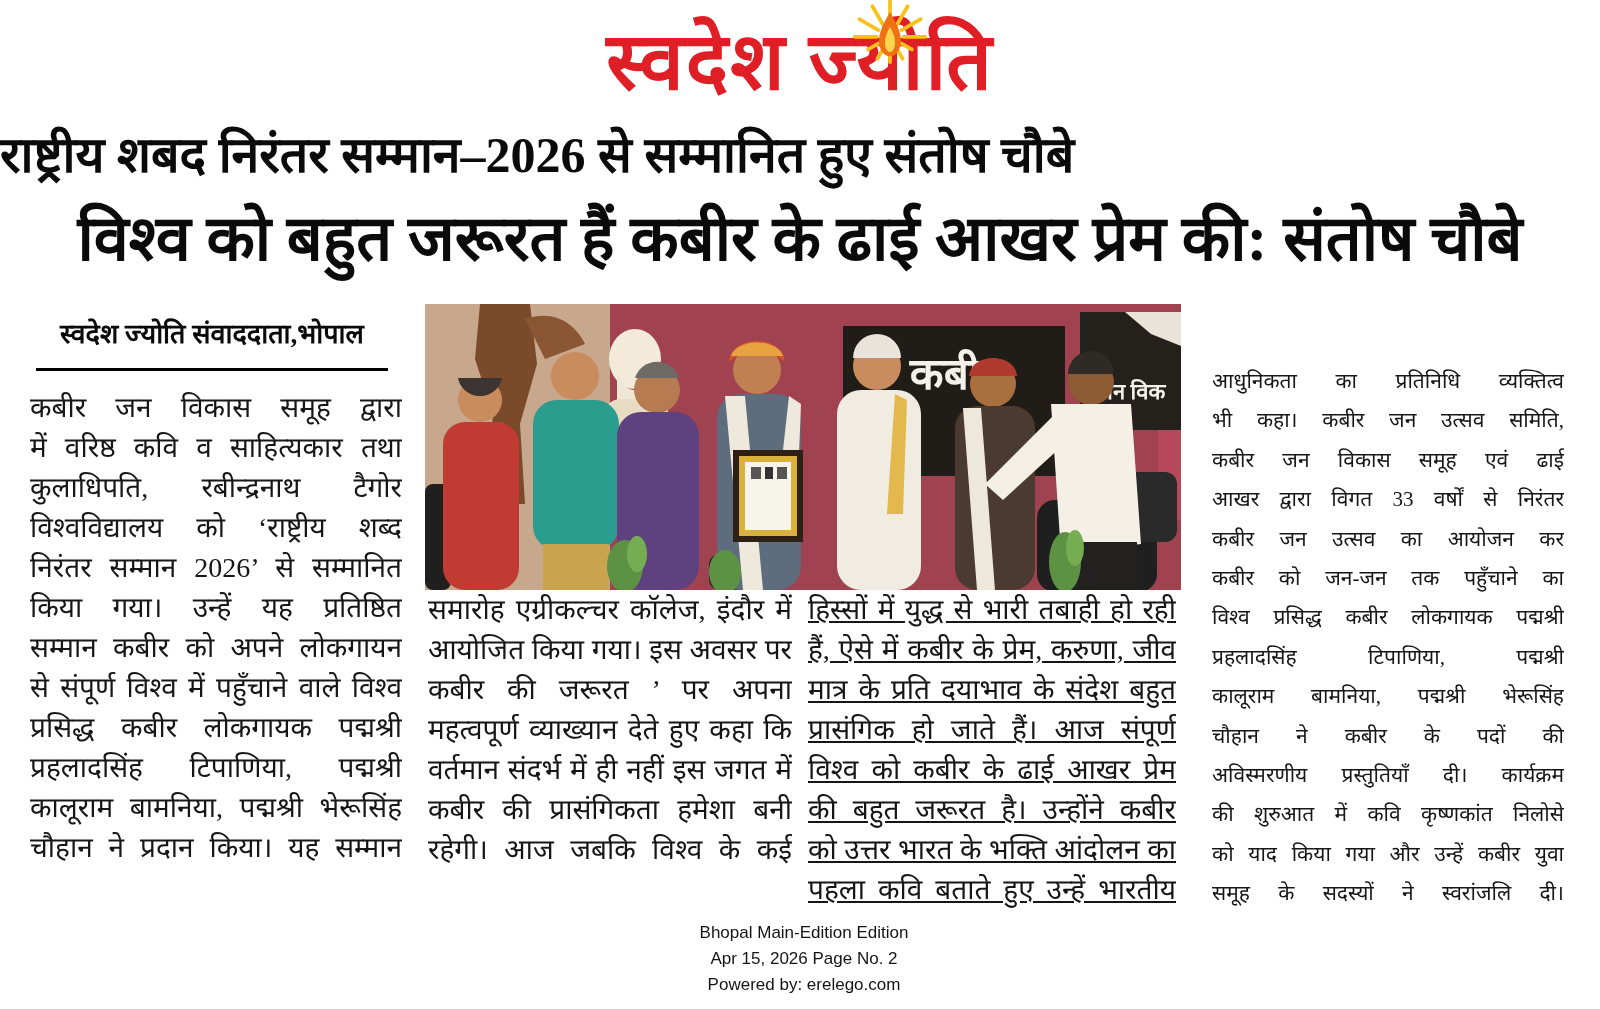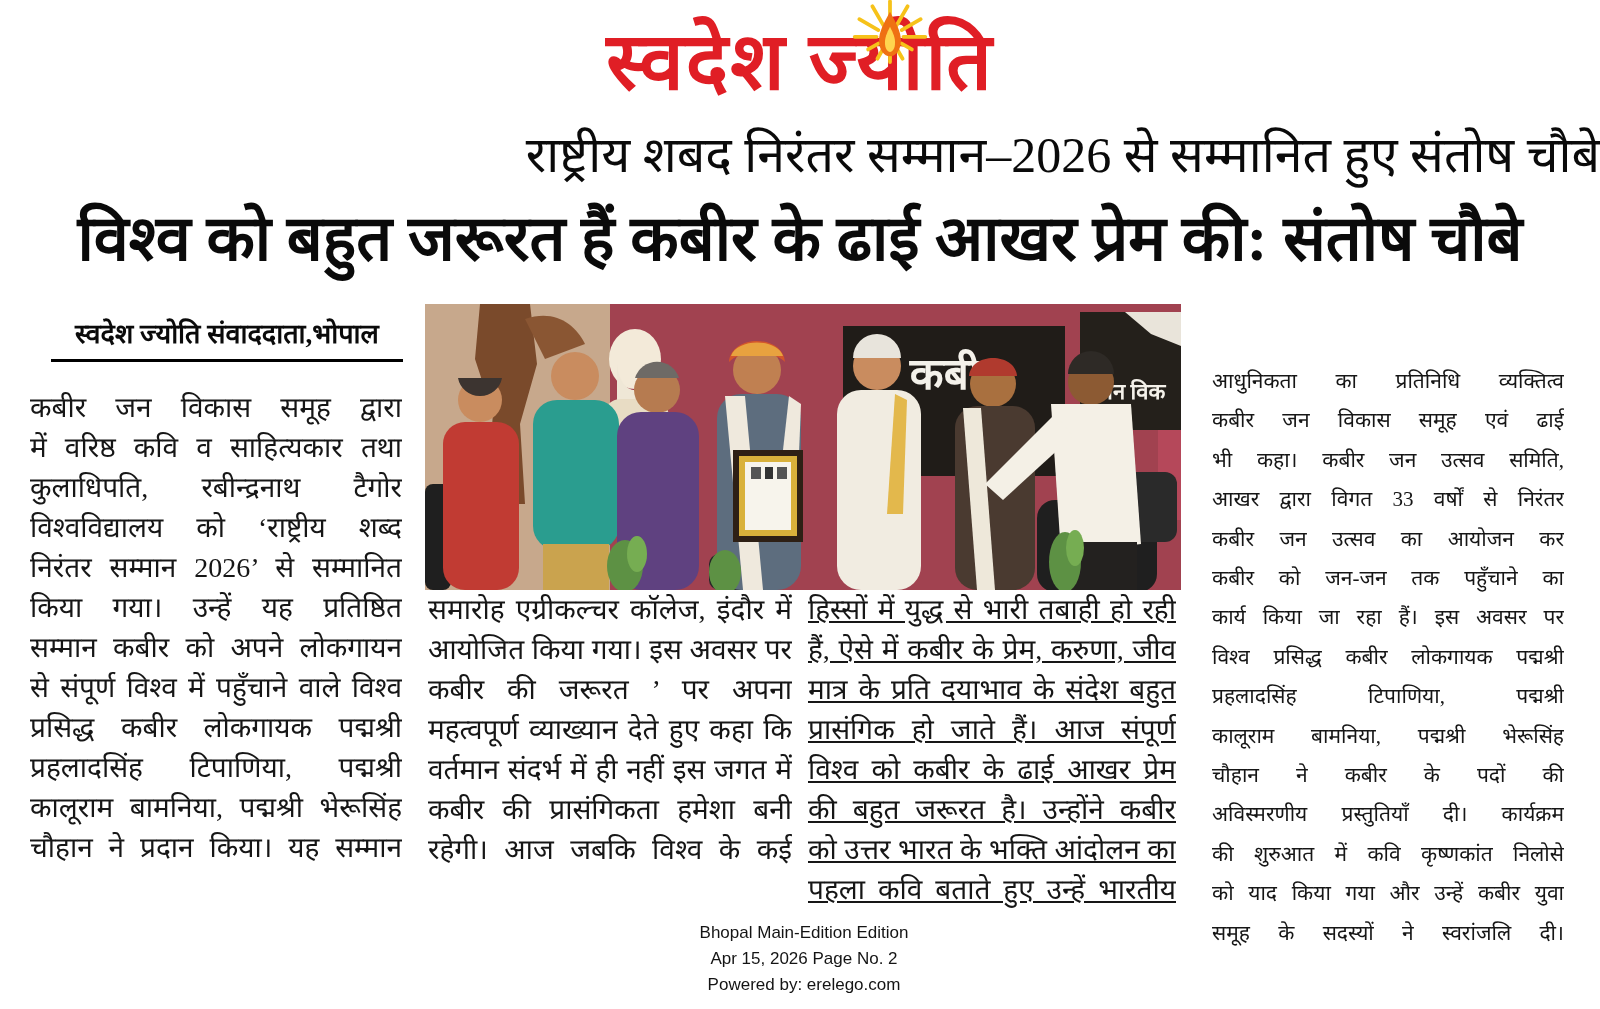--- a/index.html
+++ b/index.html
@@ -9,32 +9,32 @@
   }
   
   .masthead { position:absolute; top:14px; left:0; right:0; text-align:center; }
   .masthead-title {
     display:inline-block; position:relative; font-size:80px; line-height:96px;
     font-weight:bold; color:#e01e25; letter-spacing:2px;
   }
   .flame-icon { position:absolute; top:-16px; right:62px; width:84px; height:76px; }
   
   .kicker {
-    position:absolute; top:120px; left:0; right:0; text-align:right;
-    font-size:50px; line-height:70px; font-weight:normal; color:#0a0a0a;
+    position:absolute; top:120px; left:0; right:0; text-align:left;
+    font-size:50px; line-height:70px; font-weight:bold; color:#0a0a0a;
   }
   .mainline {
     position:absolute; top:194px; left:0; right:0; text-align:center;
     font-size:63px; line-height:90px; font-weight:bold; color:#0a0a0a;
   }
   
   .byline {
-    position:absolute; top:314px; left:51px; width:352px; text-align:center;
+    position:absolute; top:314px; left:36px; width:352px; text-align:center;
     font-size:27px; font-weight:bold; color:#0a0a0a;
-    border-bottom:3px solid #000; padding-bottom:8px;
+    border-bottom:3px solid #000; padding-bottom:17px;
   }
   
   .col { position:absolute; color:#161616; }
   .col .jline { text-align:justify; text-align-last:justify; white-space:nowrap; overflow:hidden; }
   .col1 { left:30px;  top:388px; width:372px; font-size:28px; line-height:40px; }
   .col2 { left:428px; top:590px; width:364px; font-size:28px; line-height:40px; }
   .col3 { left:808px; top:590px; width:368px; font-size:28px; line-height:40px;text-decoration:underline; }
   .col4 { left:1212px; top:318px; width:352px; font-size:21px; line-height:39.4px;margin-top:44px; }
   
   .photo-box { position:absolute; left:425px; top:304px; width:756px; height:286px; background:#a14250; }
@@ -107,26 +107,25 @@
       <div class="jline">हैं, ऐसे में कबीर के प्रेम, करुणा, जीव</div>
       <div class="jline">मात्र के प्रति दयाभाव के संदेश बहुत</div>
       <div class="jline">प्रासंगिक हो जाते हैं। आज संपूर्ण</div>
       <div class="jline">विश्व को कबीर के ढाई आखर प्रेम</div>
       <div class="jline">की बहुत जरूरत है। उन्होंने कबीर</div>
       <div class="jline">को उत्तर भारत के भक्ति आंदोलन का</div>
       <div class="jline">पहला कवि बताते हुए उन्हें भारतीय</div>
     </div>
   <div class="col col4">
       <div class="jline">आधुनिकता का प्रतिनिधि व्यक्तित्व</div>
+      <div class="jline">भी कहा। कबीर जन उत्सव समिति,</div>
       <div class="jline">कबीर जन विकास समूह एवं ढाई</div>
-      <div class="jline">भी कहा। कबीर जन उत्सव समिति,</div>
       <div class="jline">आखर द्वारा विगत 33 वर्षों से निरंतर</div>
       <div class="jline">कबीर जन उत्सव का आयोजन कर</div>
       <div class="jline">कबीर को जन-जन तक पहुँचाने का</div>
-      <div class="jline">कार्य किया जा रहा हैं। इस अवसर पर</div>
       <div class="jline">विश्व प्रसिद्ध कबीर लोकगायक पद्मश्री</div>
       <div class="jline">प्रहलादसिंह टिपाणिया, पद्मश्री</div>
       <div class="jline">कालूराम बामनिया, पद्मश्री भेरूसिंह</div>
       <div class="jline">चौहान ने कबीर के पदों की</div>
       <div class="jline">अविस्मरणीय प्रस्तुतियाँ दी। कार्यक्रम</div>
       <div class="jline">की शुरुआत में कवि कृष्णकांत निलोसे</div>
       <div class="jline">को याद किया गया और उन्हें कबीर युवा</div>
       <div class="jline">समूह के सदस्यों ने स्वरांजलि दी।</div>
     </div>
 

